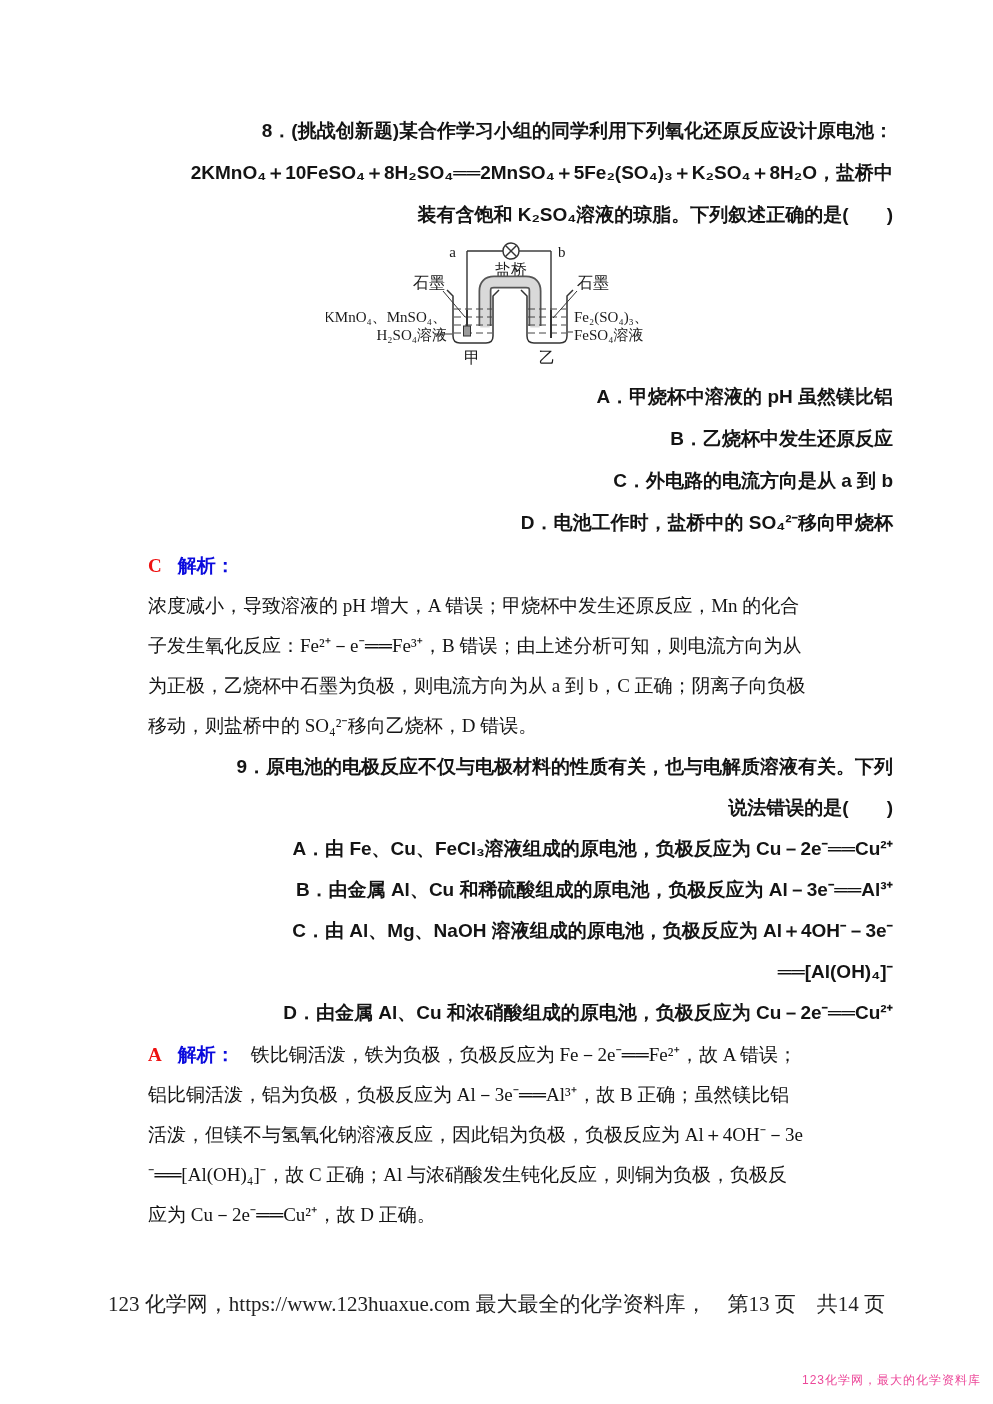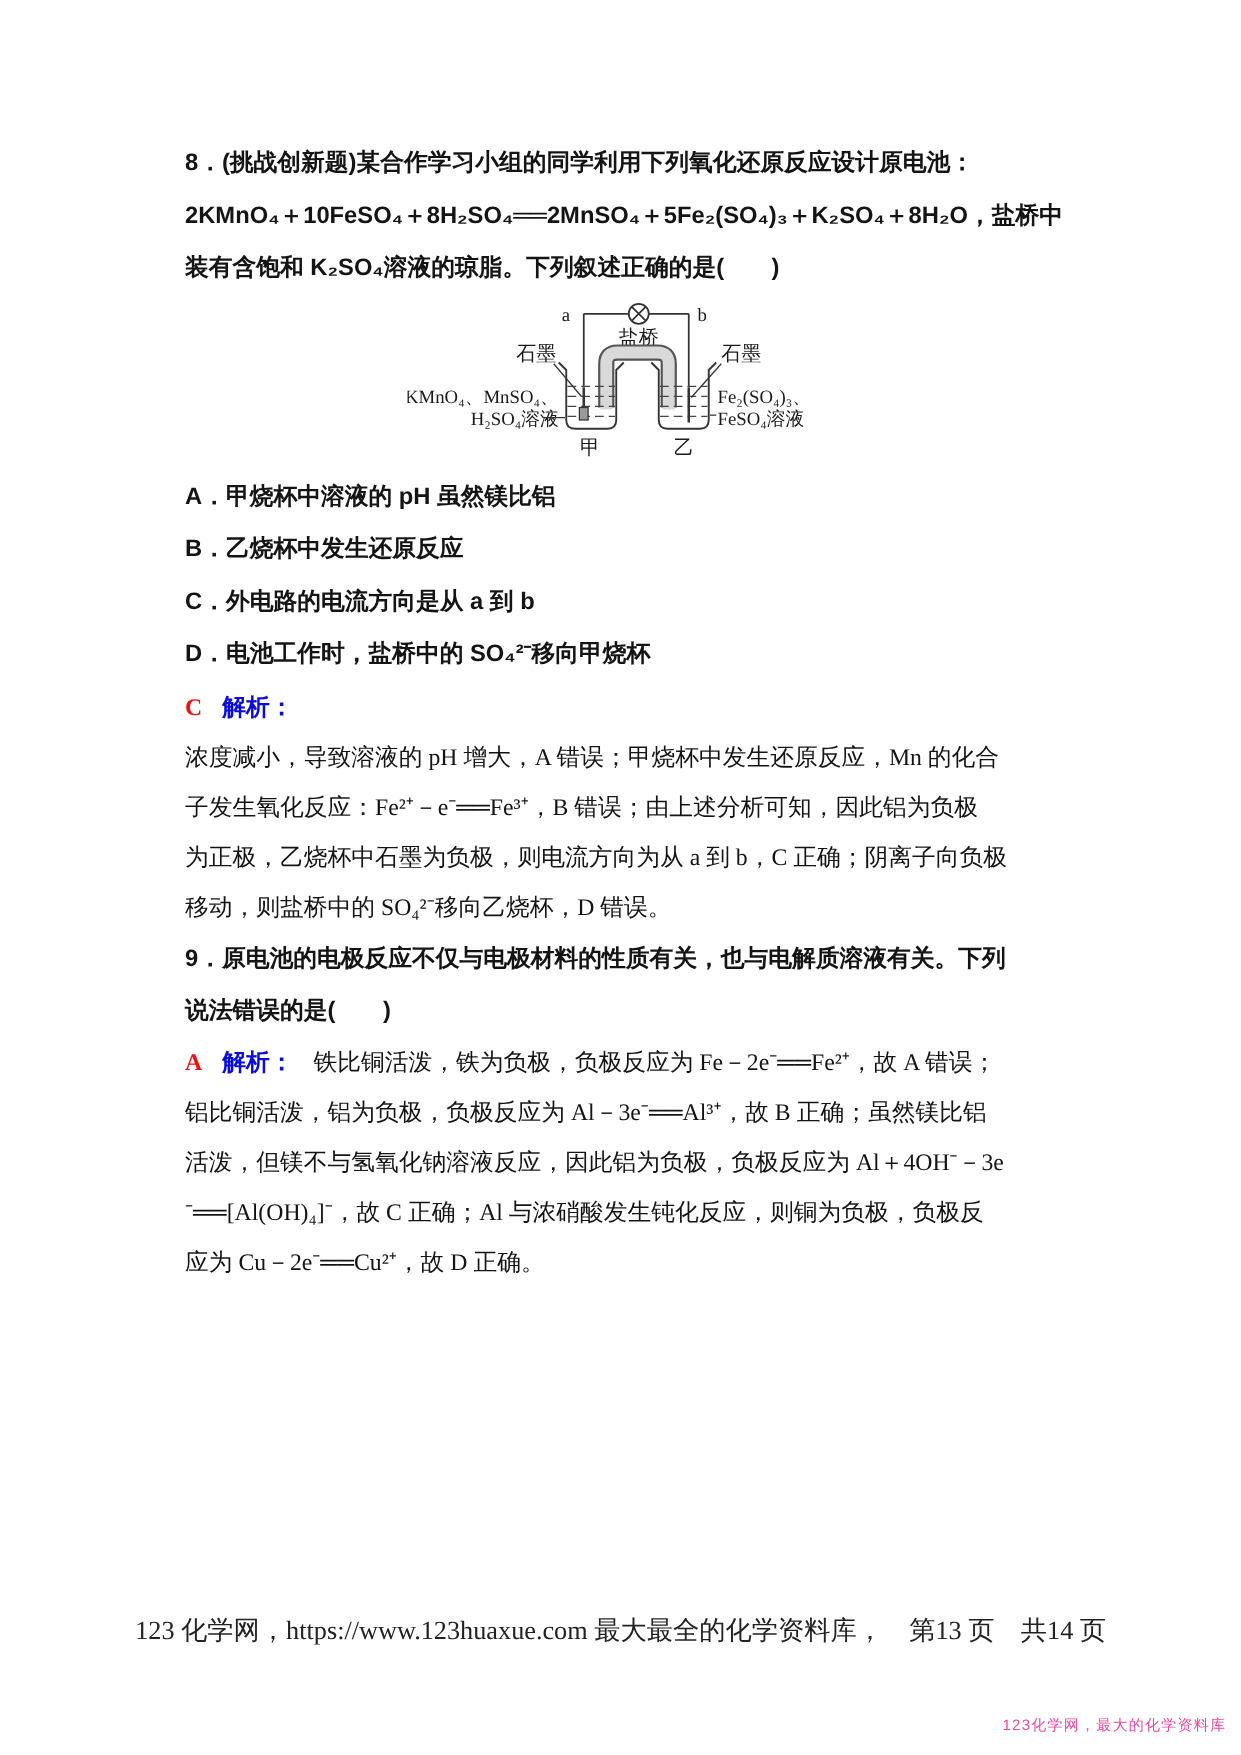--- a/index.html
+++ b/index.html
@@ -4,21 +4,21 @@
 <style>
   html,body { margin:0; padding:0; }
   body {
     width:993px; height:1404px; position:relative;
     background:#ffffff; color:#141414;
     font-family:"Liberation Sans", sans-serif;
     overflow:hidden;
   }
   .content { position:absolute; left:148px; top:110px; width:745px; }
   .line { font-size:19px; line-height:42px; white-space:nowrap; }
-  .stem .line, .option .line { font-weight:700; }
+  .stem .line, .option .line { font-weight:700;text-align:right; }
   .analysis { margin-top:2px; }
   .analysis .line { font-weight:400; line-height:40px; font-family:"Liberation Serif", serif; }
   .answer-row { display:flex; align-items:baseline; }
   .answer-letter { color:#ee1111; font-weight:700; font-size:19px; margin-right:16px; font-family:"Liberation Serif", serif; }
   .analysis-label { color:#0b0bdd; font-weight:700; font-size:19px; margin-right:16px; }
   .q9 .option .line, .q9 .stem .line { line-height:41px; }
   .diagram-wrap { margin:2px 0 4px 178px; width:345px; }
   svg text { font-size:15px; fill:#1a1a1a; font-family:"Liberation Serif", serif; }
   svg .big { font-size:16px; }
   .footer {
@@ -120,30 +120,37 @@
       <div class="line">C．外电路的电流方向是从 a 到 b</div>
       <div class="line">D．电池工作时，盐桥中的 SO₄²⁻移向甲烧杯</div>
     </div>
 
     <div class="analysis">
       <div class="line answer-row">
         <span class="answer-letter">C</span>
         <span class="analysis-label">解析：</span>
       </div>
       <div class="line">浓度减小，导致溶液的 pH 增大，A 错误；甲烧杯中发生还原反应，Mn 的化合</div>
-      <div class="line">子发生氧化反应：Fe²⁺－e⁻══Fe³⁺，B 错误；由上述分析可知，因此铝为负极</div>
+      <div class="line">子发生氧化反应：Fe²⁺－e⁻══Fe³⁺，B 错误；由上述分析可知，则电流方向为从</div>
       <div class="line">为正极，乙烧杯中石墨为负极，则电流方向为从 a 到 b，C 正确；阴离子向负极</div>
       <div class="line">移动，则盐桥中的 SO₄²⁻移向乙烧杯，D 错误。</div>
     </div>
   </div>
 
   <div class="question q9">
     <div class="stem">
       <div class="line">9．原电池的电极反应不仅与电极材料的性质有关，也与电解质溶液有关。下列</div>
       <div class="line">说法错误的是(　　)</div>
+    </div>
+    <div class="option">
+      <div class="line">A．由 Fe、Cu、FeCl₃溶液组成的原电池，负极反应为 Cu－2e⁻══Cu²⁺</div>
+      <div class="line">B．由金属 Al、Cu 和稀硫酸组成的原电池，负极反应为 Al－3e⁻══Al³⁺</div>
+      <div class="line">C．由 Al、Mg、NaOH 溶液组成的原电池，负极反应为 Al＋4OH⁻－3e⁻</div>
+      <div class="line">══[Al(OH)₄]⁻</div>
+      <div class="line">D．由金属 Al、Cu 和浓硝酸组成的原电池，负极反应为 Cu－2e⁻══Cu²⁺</div>
     </div>
     <div class="analysis">
       <div class="line answer-row">
         <span class="answer-letter">A</span>
         <span class="analysis-label">解析：</span>
         <span>铁比铜活泼，铁为负极，负极反应为 Fe－2e⁻══Fe²⁺，故 A 错误；</span>
       </div>
       <div class="line">铝比铜活泼，铝为负极，负极反应为 Al－3e⁻══Al³⁺，故 B 正确；虽然镁比铝</div>
       <div class="line">活泼，但镁不与氢氧化钠溶液反应，因此铝为负极，负极反应为 Al＋4OH⁻－3e</div>
       <div class="line">⁻══[Al(OH)₄]⁻，故 C 正确；Al 与浓硝酸发生钝化反应，则铜为负极，负极反</div>

